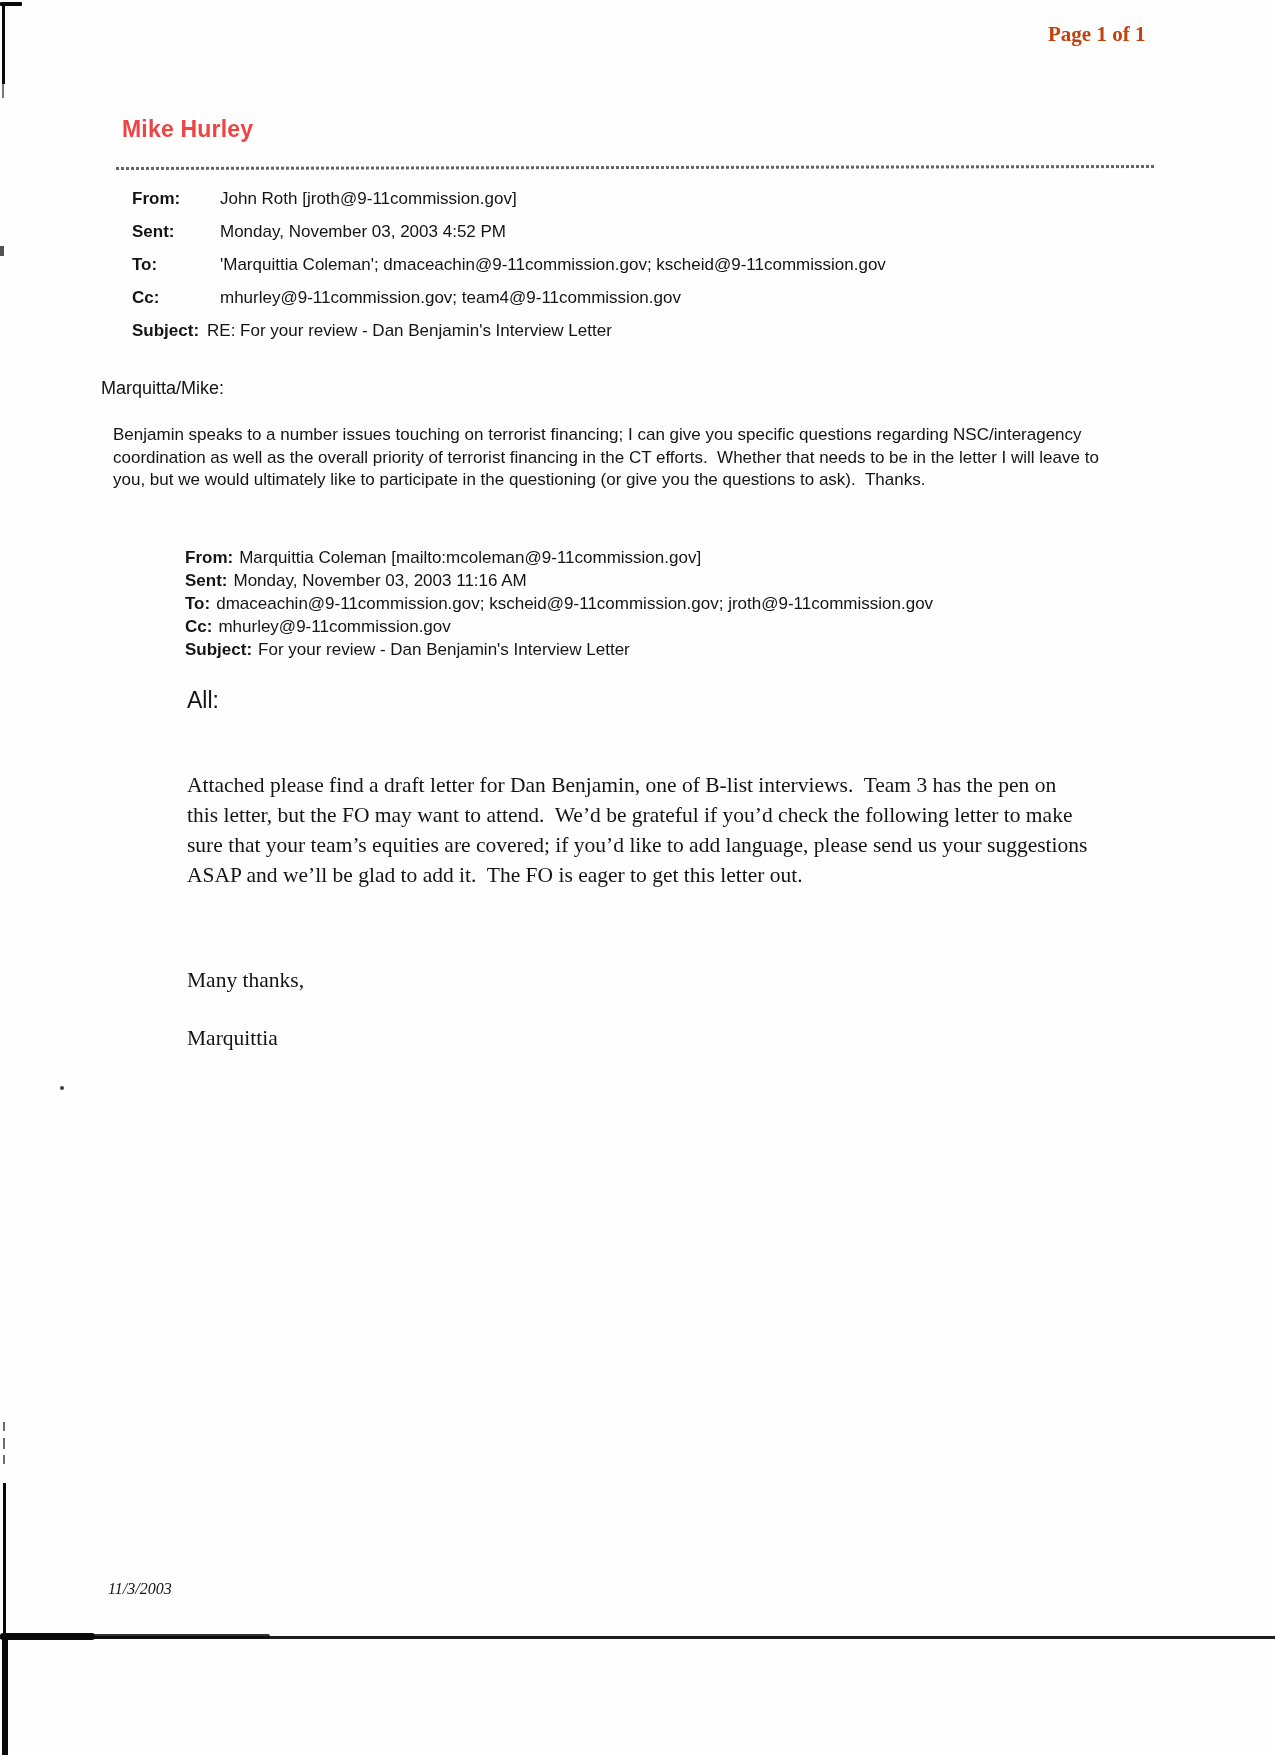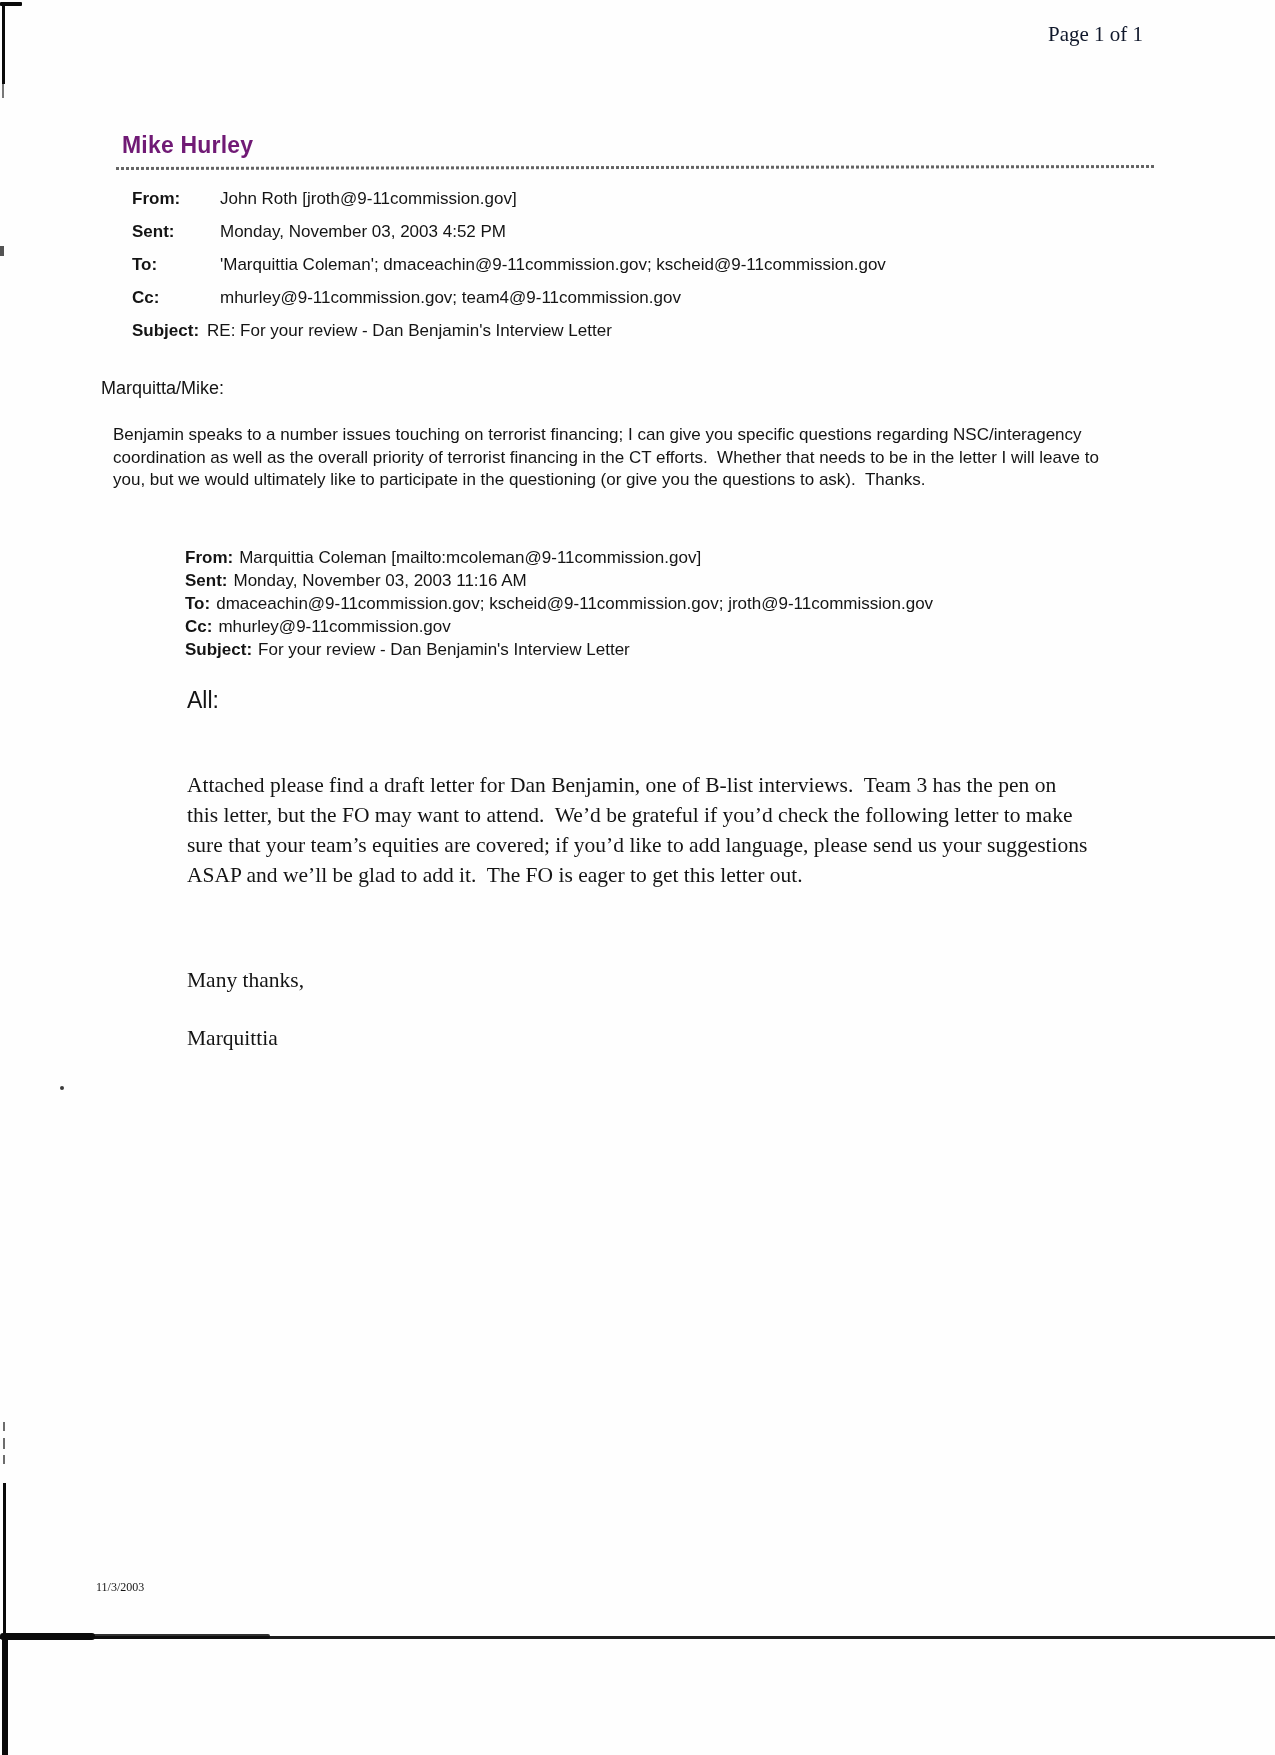--- a/index.html
+++ b/index.html
@@ -18,30 +18,31 @@
   }
   .serif { font-family: "Liberation Serif", serif; }
   .sans  { font-family: "Liberation Sans", sans-serif; }
 
   .page-number {
     position: absolute;
     left: 1048px;
     top: 22px;
     font-size: 21px;
     font-family: "Liberation Serif", serif;
-    color: #0f172a;
+    color: #c2410c;
+    font-weight: bold;
   }
   .recipient-name {
     position: absolute;
     left: 122px;
-    top: 132px;
+    top: 116px;
     font-size: 23px;
     font-weight: bold;
     letter-spacing: 0.2px;
-    color: #701a75;
+    color: #ef4444;
   }
   .header-rule {
     position: absolute;
     left: 116px;
     top: 166px;
     width: 1040px;
     height: 3px;
     background: repeating-linear-gradient(90deg, #4a4a4a 0 3px, rgba(0,0,0,0) 3px 5px);
     opacity: 0.85;
     transform: rotate(-0.12deg);
@@ -125,24 +126,25 @@
   .signature {
     position: absolute;
     left: 187px;
     top: 1026px;
     font-size: 21.5px;
     font-family: "Liberation Serif", serif;
   }
 
   .footer-date {
     position: absolute;
-    left: 96px;
+    left: 108px;
     top: 1580px;
-    font-size: 12px;
-    font-family: "Liberation Serif", serif;
+    font-size: 16px;
+    font-family: "Liberation Serif", serif;
+    font-style: italic;
   }
 
   
   .artifact { position: absolute; background: #0a0a0a; }
   .a-top-tick    { left: 0;  top: 2px;    width: 22px;  height: 4px; border-radius: 1px; }
   .a-top-vline   { left: 2px; top: 4px;   width: 3px;   height: 80px; }
   .a-top-fade    { left: 2px; top: 84px;  width: 2px;   height: 14px; opacity: .55; }
   .a-left-mark   { left: 0;  top: 246px;  width: 4px;   height: 10px; opacity: .7; }
   .a-dot         { left: 60px; top: 1086px; width: 4px; height: 4px; border-radius: 50%; opacity: .8; }
   .a-bl-dash1    { left: 3px; top: 1422px; width: 2px;  height: 9px;  opacity: .6; }

